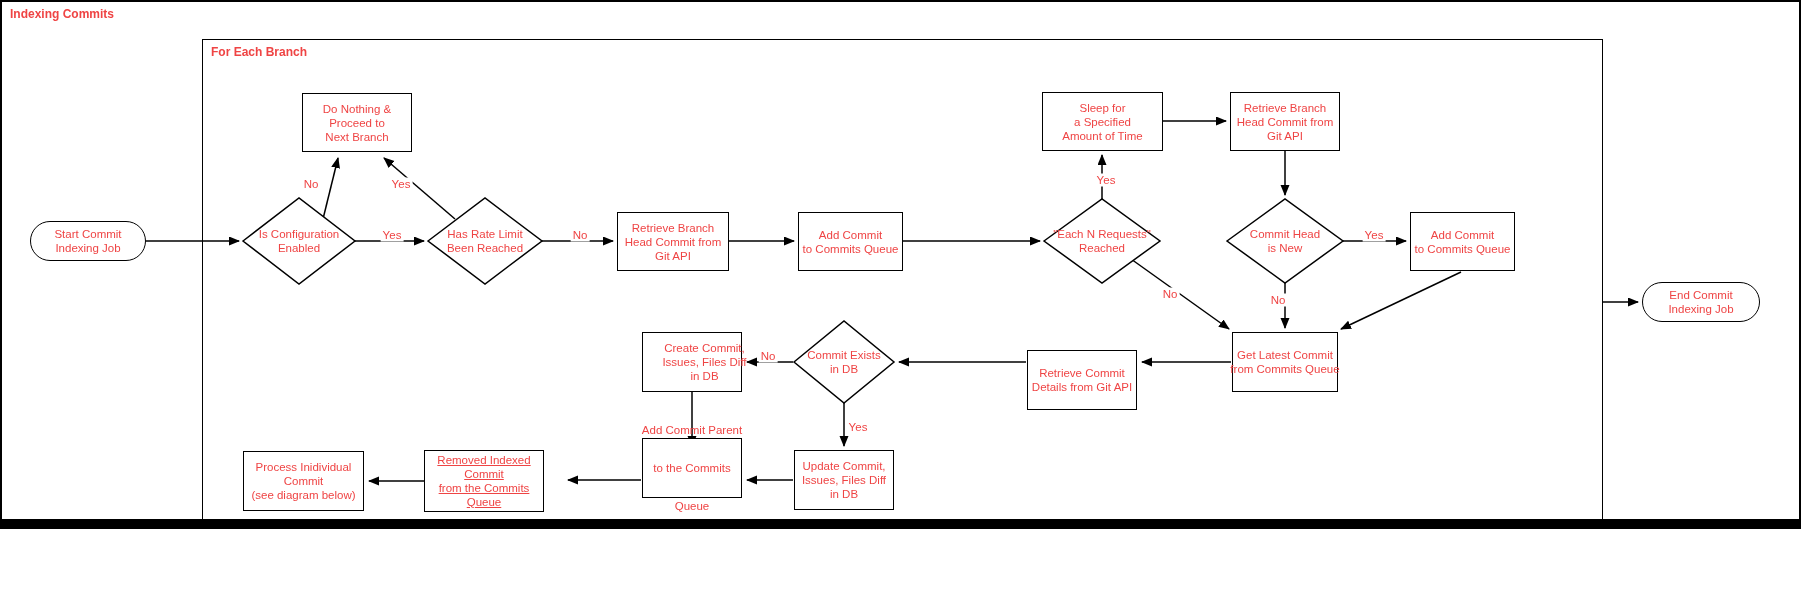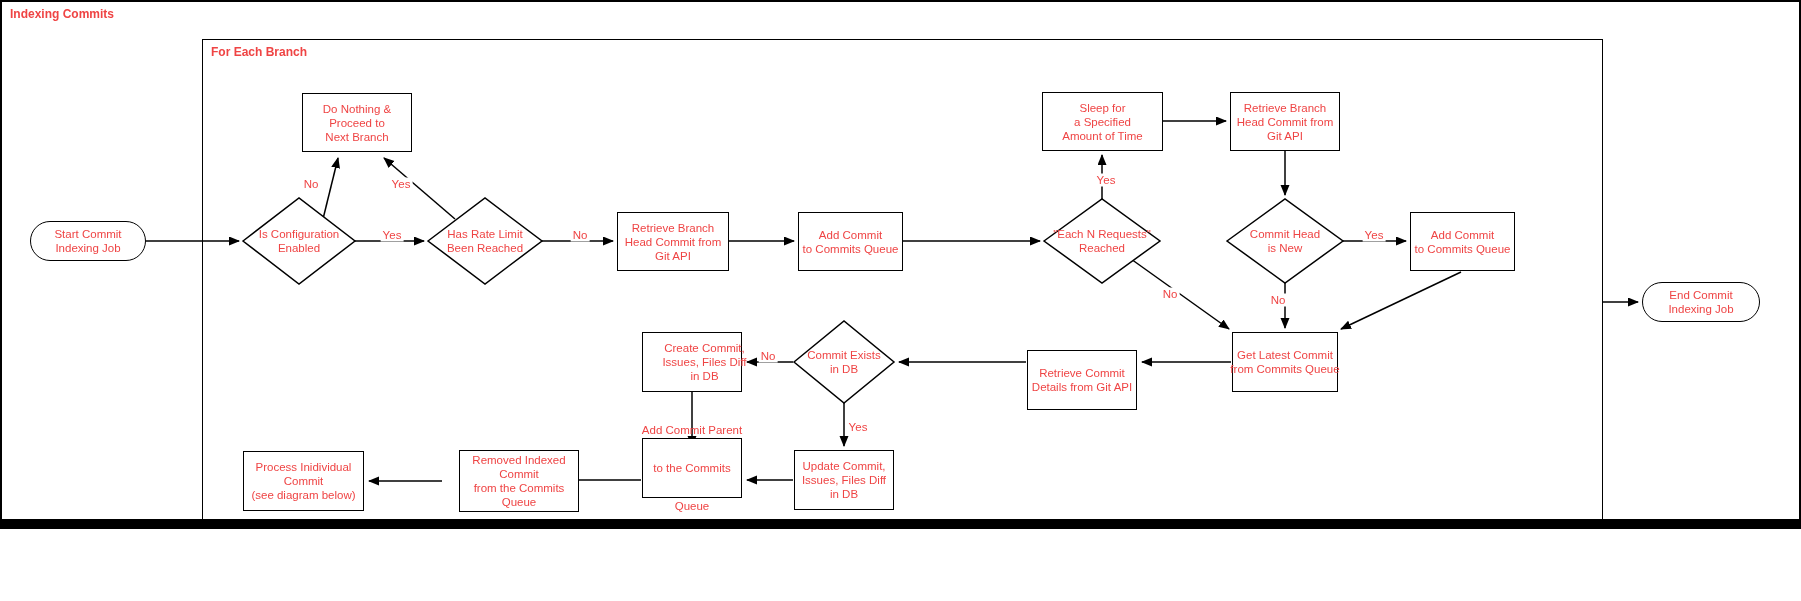--- a/index.html
+++ b/index.html
@@ -163,21 +163,21 @@
   <div class="node process" style="left:792px; top:448px; width:100px; height:60px;">
     <span>Update Commit,</span>
     <span>Issues, Files Diff</span>
     <span>in DB</span>
   </div>
   <div class="node process" style="left:640px; top:436px; width:100px; height:60px;gap:24px;">
     <span>Add Commit Parent</span>
     <span>to the Commits</span>
     <span>Queue</span>
   </div>
-  <div class="node process" style="left:457px; top:448px; width:120px; height:62px;">
+  <div class="node process" style="left:422px; top:448px; width:120px; height:62px;text-decoration:underline;">
     <span>Removed Indexed</span>
     <span>Commit</span>
     <span>from the Commits</span>
     <span>Queue</span>
   </div>
   <div class="node process" style="left:241px; top:449px; width:121px; height:60px;">
     <span>Process Inidividual</span>
     <span>Commit</span>
     <span>(see diagram below)</span>
   </div>

